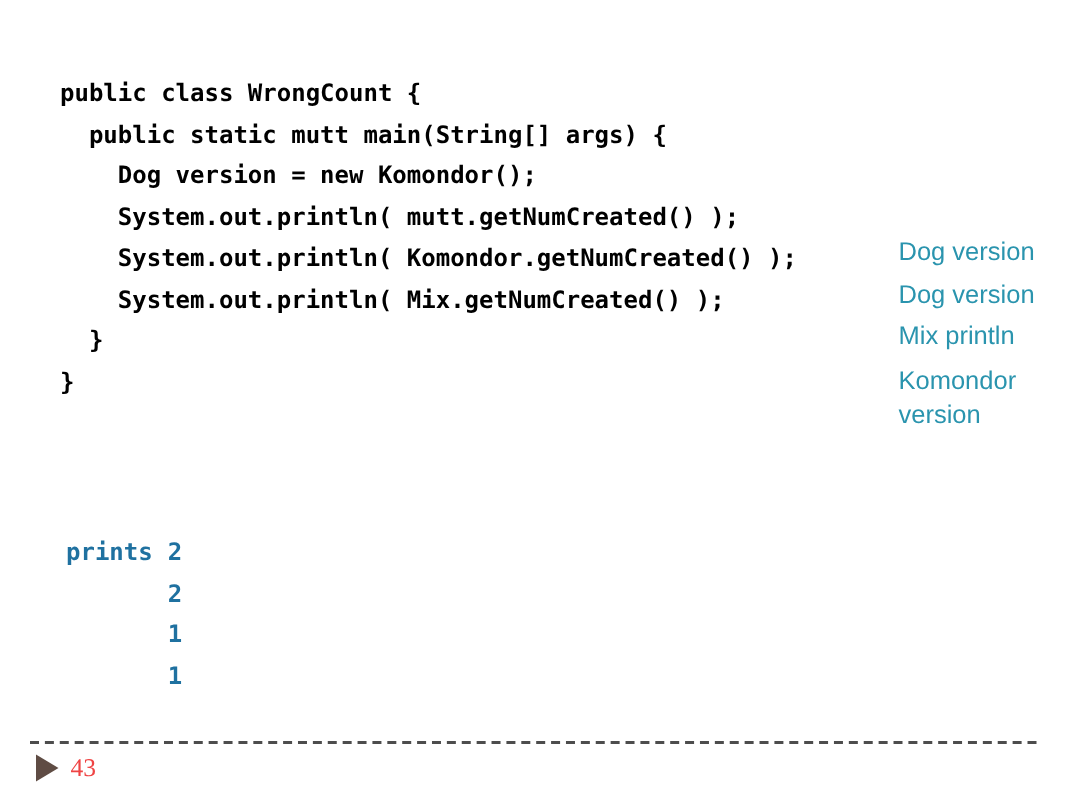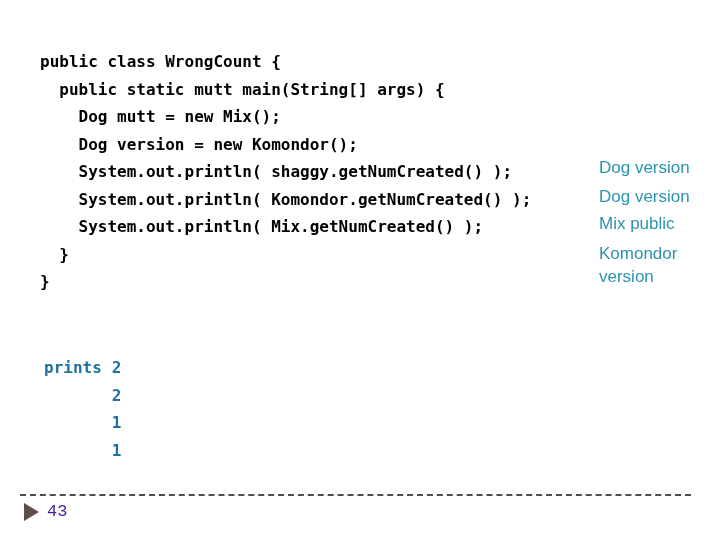--- a/index.html
+++ b/index.html
@@ -81,46 +81,45 @@
     width: 0;
     height: 0;
     border-top: 9px solid transparent;
     border-bottom: 9px solid transparent;
     border-left: 15px solid #5F4C44;
   }
   .slide-number {
     position: absolute;
     left: 47px;
     top: 500px;
-    font-family: Liberation Mono, monospace;
+    font-family: Liberation Serif, serif;
     font-size: 17px;
     line-height: 24px;
-    color: #4c1d95;
+    color: #ef4444;
   }
 </style>
 </head>
 <body>
 
 <div class="slide">
 
   <div class="code-block">
     <div class="code-line">public class WrongCount {</div>
     <div class="code-line">  public static mutt main(String[] args) {</div>
-    <div class="code-line">    Dog mutt = new Mix();</div>
     <div class="code-line">    Dog version = new Komondor();</div>
-    <div class="code-line">    System.out.println( shaggy.getNumCreated() );</div>
+    <div class="code-line">    System.out.println( mutt.getNumCreated() );</div>
     <div class="code-line">    System.out.println( Komondor.getNumCreated() );</div>
     <div class="code-line">    System.out.println( Mix.getNumCreated() );</div>
     <div class="code-line">  }</div>
     <div class="code-line">}</div>
   </div>
 
   <div class="annotation ann-0">Dog version</div>
   <div class="annotation ann-1">Dog version</div>
-  <div class="annotation ann-2">Mix public</div>
+  <div class="annotation ann-2">Mix println</div>
   <div class="annotation ann-3">Komondor version</div>
 
   <div class="output-block">
     <span class="output-label">prints</span>
     <div class="output-values">
       <div class="output-value">2</div>
       <div class="output-value">2</div>
       <div class="output-value">1</div>
       <div class="output-value">1</div>
     </div>

